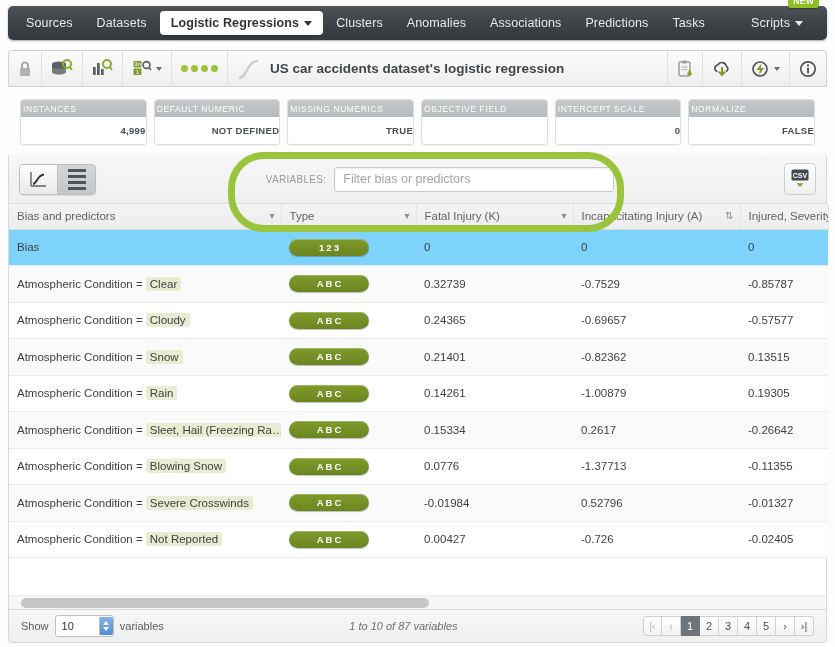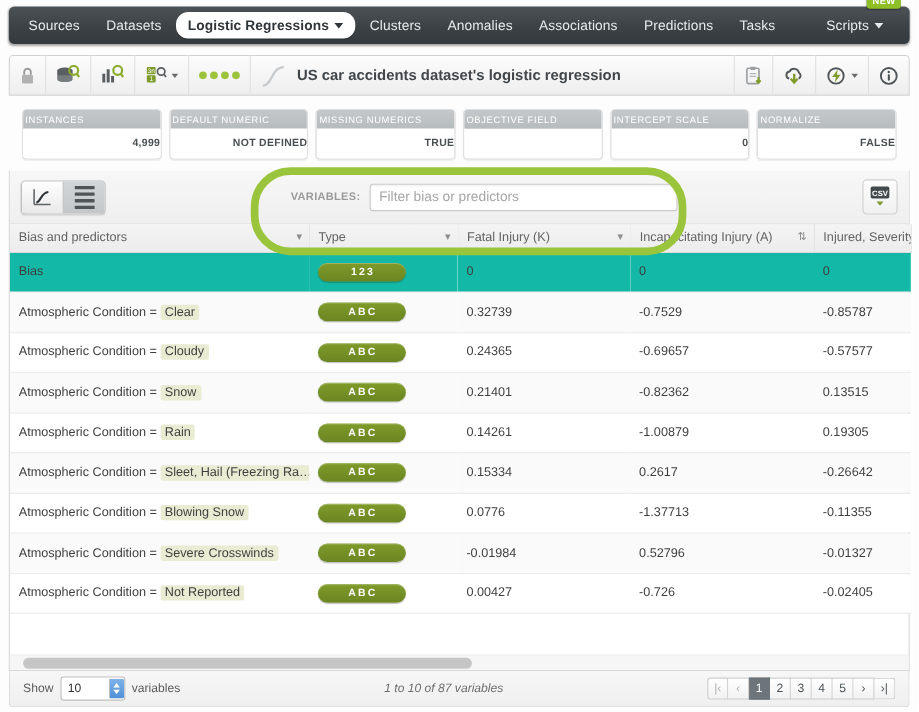--- a/index.html
+++ b/index.html
@@ -40,21 +40,20 @@
     border-radius: 4px;
     white-space: nowrap;
     cursor: pointer;
     letter-spacing: .1px;
   }
   .nav-item.active {
     background: #ffffff;
     color: #2f3538;
     font-weight: bold;
     box-shadow: 0 1px 1px rgba(0,0,0,.25);
-    border-radius: 11px;
   }
   .nav-spacer { flex: 1; }
   .caret-down {
     display: inline-block;
     width: 0; height: 0;
     border-left: 4px solid transparent;
     border-right: 4px solid transparent;
     border-top: 5px solid currentColor;
     margin-left: 5px;
     vertical-align: middle;
@@ -192,21 +191,21 @@
   .stack { width: 18px; }
   .stack div { height: 3px; background: #4e5457; margin-bottom: 3px; border-radius: .5px;}
   .stack div:last-child { margin-bottom: 0; }
 
   .filter-center {
     flex: 1;
     display: flex; align-items: center; justify-content: center;
   }
   .var-label {
     font-size: 10px; color: #9a9a9a; letter-spacing: .3px;
-    margin-right: 8px; text-transform: uppercase; font-weight: bold;
+    margin-right: 8px; text-transform: uppercase; font-weight: normal;
   }
   .filter-input {
     width: 280px; height: 25px;
     border: 1px solid #c9c9c9;
     border-radius: 3px;
     background: #fff;
     font-size: 12.5px;
     color: #333;
     padding: 0 8px;
     font-family: "Liberation Sans", sans-serif;
@@ -263,21 +262,21 @@
     color: #3f3f3f;
     padding: 0 8px;
     height: 36.5px;
     border-bottom: 1px solid #ececec;
     white-space: nowrap;
     overflow: hidden;
     box-sizing: border-box;
   }
   .tbl tbody tr:nth-child(even) { background: #fafafa; }
   .tbl tbody tr:nth-child(odd) { background: #ffffff; }
-  .tbl tbody tr:first-child { background: #14b8a6; }
+  .tbl tbody tr:first-child { background: #7dd3fc; }
 
   .valchip {
     background: #e9ecd2;
     padding: 1px 4px;
     border-radius: 2px;
   }
   .typepill {
     display: inline-block;
     background: linear-gradient(to bottom,#7f9b2a,#6b8522);
     color: #ffffff;

